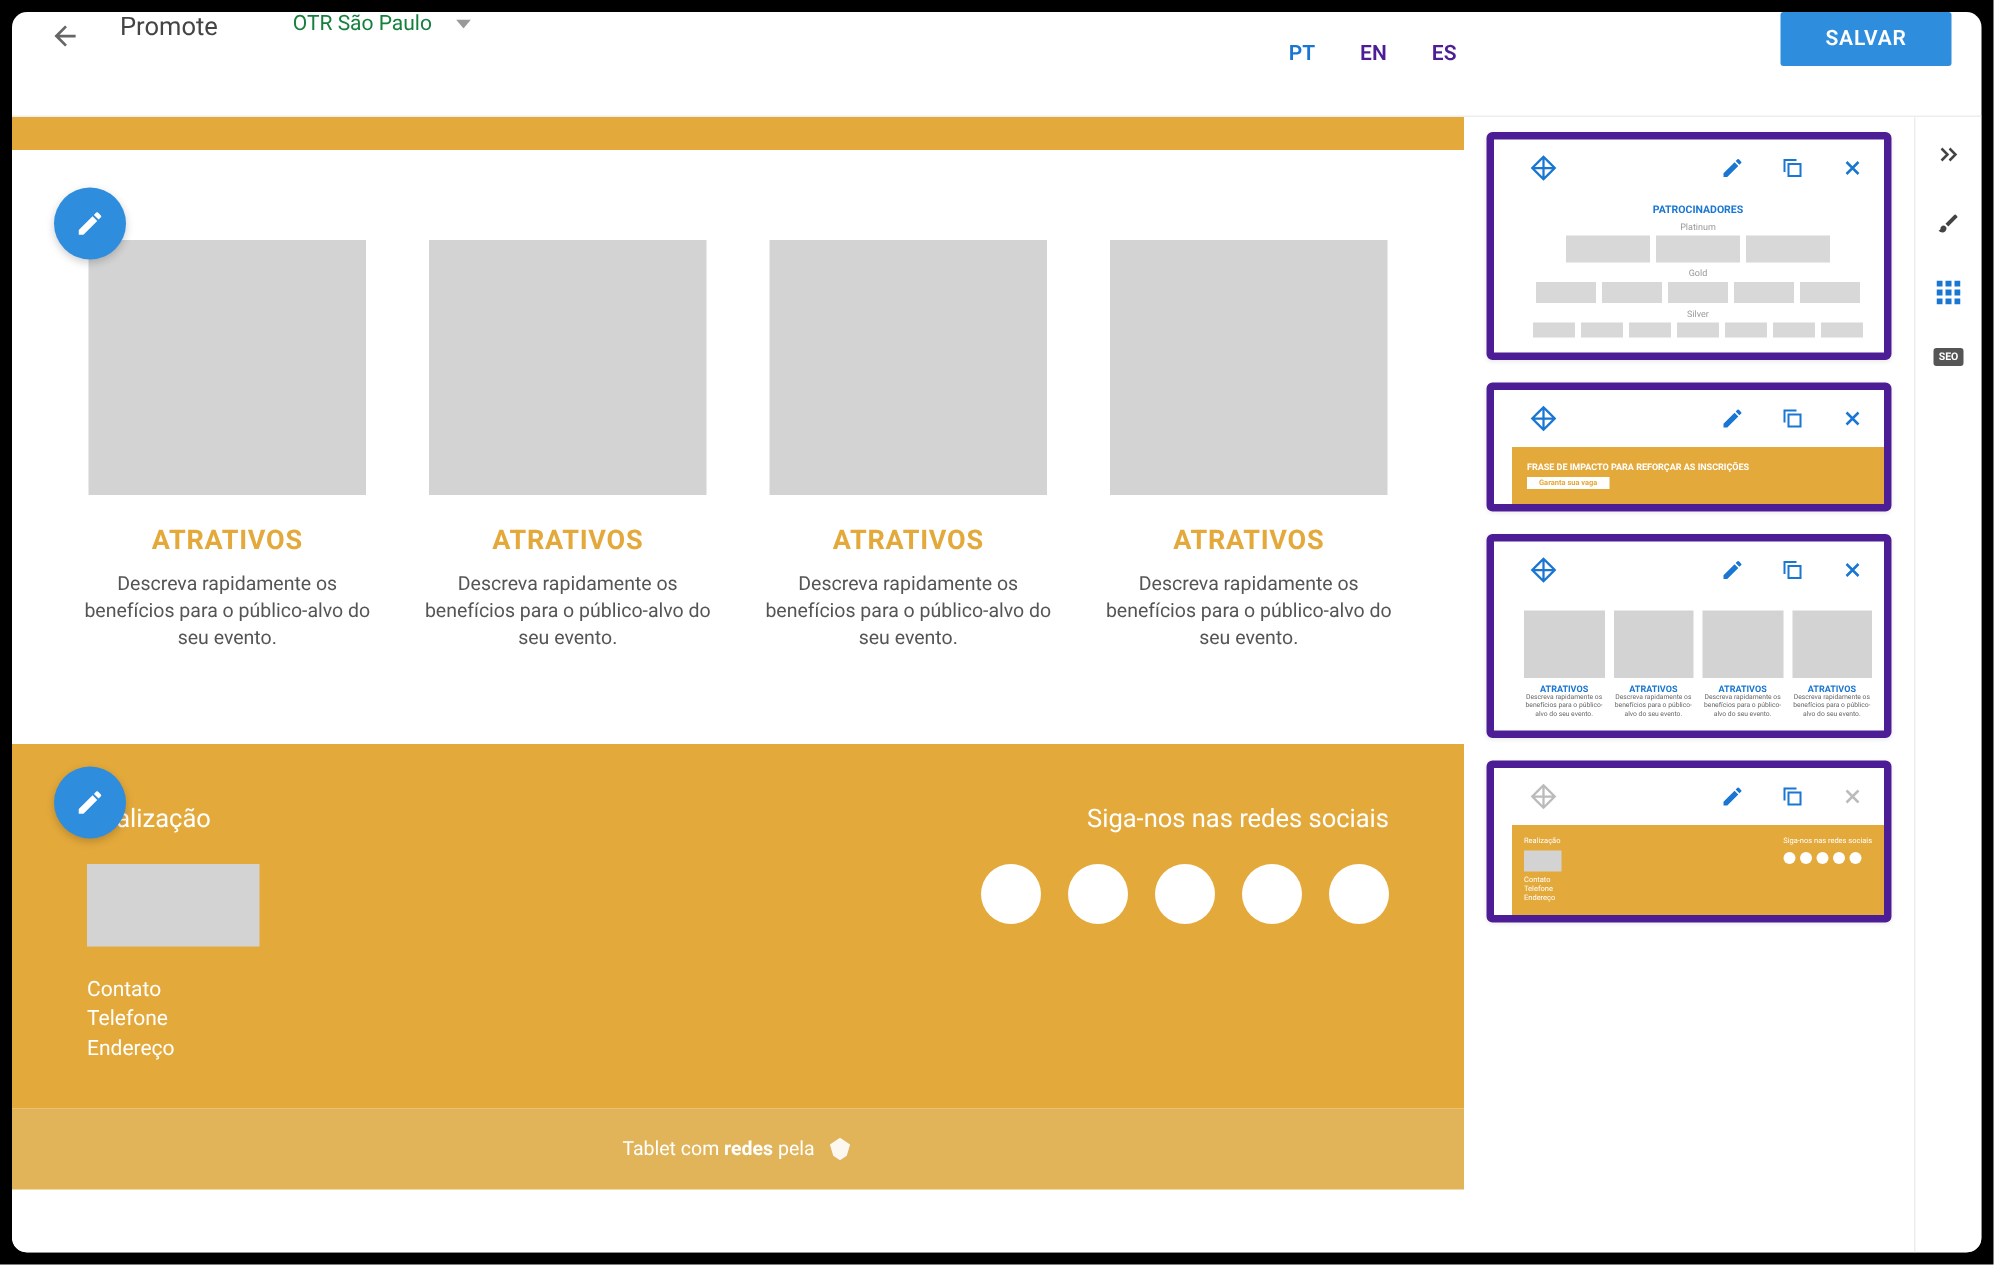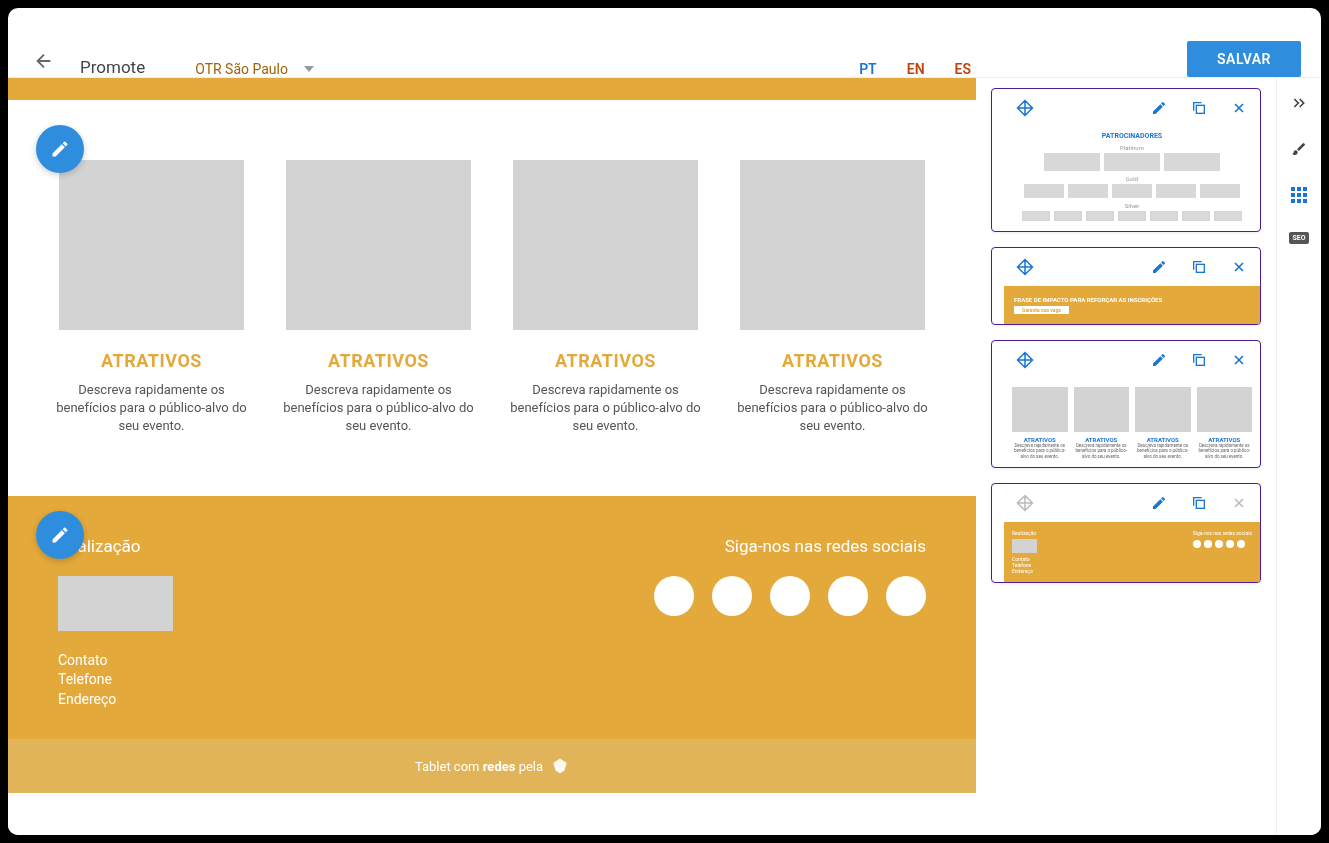--- a/index.html
+++ b/index.html
@@ -23,41 +23,41 @@
       border-radius: 10px;
       overflow: hidden;
       position: relative;
       display: flex;
       flex-direction: column;
     }
     .topbar {
       height: 70px;
       border-bottom: 1px solid #eee;
       display: flex;
-      align-items: flex-end;
+      align-items: flex-start;
       padding: 0 20px;
       gap: 20px;
     }
     .back-arrow {
       color: #666;
       cursor: pointer;
       padding: 5px;
     }
     .page-title {
       font-size: 17px;
       color: #444;
       font-weight: 400;
       margin-right: 30px;
     }
     .dropdown {
       display: flex;
       align-items: center;
       gap: 16px;
       font-size: 14px;
-      color: #a16207;
+      color: #15803d;
       cursor: pointer;
     }
     .dropdown-arrow {
       color: #999;
     }
     .device-tabs {
       display: flex;
       gap: 40px;
       margin: 0 auto;
       position: absolute;
@@ -84,25 +84,26 @@
     }
     .device-icon.mobile {
       width: 10px;
       height: 18px;
     }
     .lang-tabs {
       display: flex;
       gap: 30px;
       position: absolute;
       right: 350px;
+      margin-top: 20px;
     }
     .lang-tab {
       font-size: 14px;
       font-weight: 600;
-      color: #c2410c;
+      color: #4c1d95;
       cursor: pointer;
     }
     .lang-tab.active {
       color: #1976d2;
     }
     .top-buttons {
       display: flex;
       gap: 14px;
       margin-left: auto;
     }
@@ -260,21 +261,21 @@
     .side-panels {
       width: 300px;
       padding: 10px 15px;
       background: #fff;
       overflow-y: auto;
       display: flex;
       flex-direction: column;
       gap: 15px;
     }
     .panel-card {
-      border: 1px solid #4c1d95;
+      border: 5px solid #4c1d95;
       border-radius: 4px;
       box-shadow: 0 1px 3px rgba(0,0,0,0.08);
       overflow: hidden;
       padding-left: 12px;
     }
     .panel-header {
       display: flex;
       align-items: center;
       justify-content: space-between;
       padding: 10px 12px;

